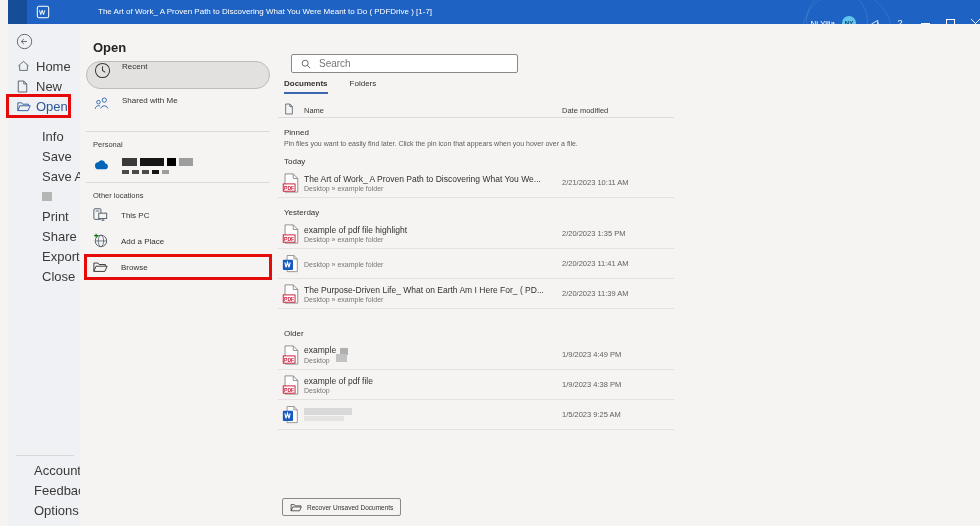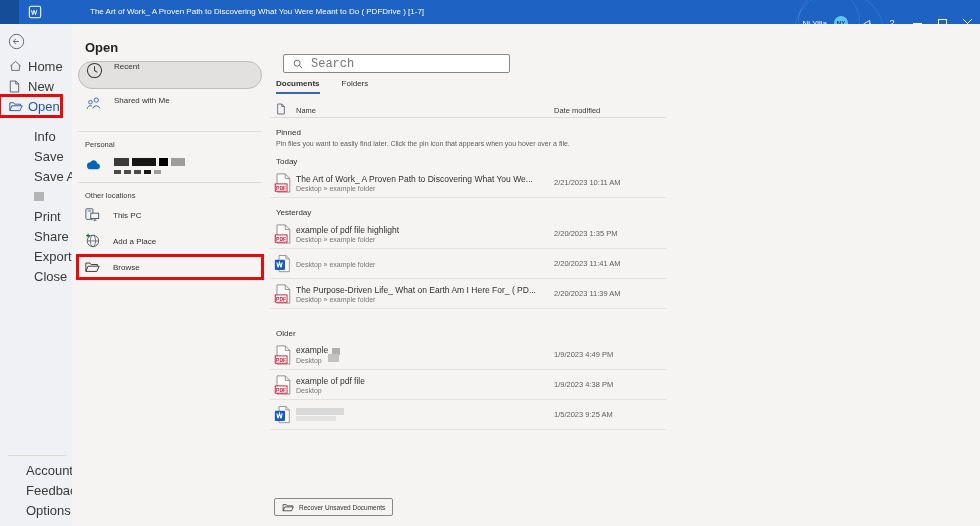--- a/index.html
+++ b/index.html
@@ -1,17 +1,17 @@
 <!DOCTYPE html>
 <html><head>
 <meta charset="utf-8">
 <style>
   html,body{margin:0;padding:0;width:980px;height:526px;overflow:hidden;
     font-family:"Liberation Sans","DejaVu Sans",sans-serif;background:#f5f4f2;}
-  .app{position:relative;width:891px;height:526px;}
+  .app{position:relative;width:891px;height:526px;margin-left:8px;}
 
   
   .titlebar{position:absolute;left:0;top:0;width:980px;height:24px;background:#1e63c3;
     display:flex;align-items:center;color:#fff;overflow:hidden;}
   .tb-strip{position:absolute;left:0;top:0;width:19px;height:24px;background:#164d99;}
   .tb-appicon{position:absolute;left:28px;top:5px;width:14px;height:14px;}
   .tb-title{position:absolute;left:90px;top:0;line-height:24px;font-size:8px;color:#fff;white-space:nowrap;}
   .tb-right{position:absolute;right:0;top:11px;height:24px;display:flex;align-items:center;}
   .tb-user{font-size:8px;margin-right:7px;}
   .tb-avatar{width:14px;height:14px;border-radius:50%;background:#62c5f0;color:#0a3a63;
@@ -56,22 +56,22 @@
   .loc-item{margin:4px 6px 0 6px;height:22px;display:flex;align-items:center;padding-left:7px;cursor:pointer;}
   .loc-item .src-ico{width:17px;height:16px;margin-right:11px;}
   .loc-item .src-label{font-size:8px;color:#323130;}
   .loc-item.red-hl{outline:3px solid #e60b0b;outline-offset:-1px;}
 
   
   .filepanel{position:absolute;left:268px;top:24px;width:712px;height:502px;background:#f5f4f2;}
   .searchbox{position:absolute;left:15px;top:30px;width:225px;height:17px;background:#fff;
     border:1px solid #8a8886;border-radius:2px;display:flex;align-items:center;}
   .searchbox svg{margin:0 6px 0 9px;flex:none;}
-  .searchbox input{border:none;outline:none;background:transparent;font-size:12px;color:#323130;width:180px;
-    font-family:Liberation Mono, monospace;}
+  .searchbox input{border:none;outline:none;background:transparent;font-size:10px;color:#323130;width:180px;
+    font-family:Liberation Sans, sans-serif;}
   .tabs{position:absolute;left:8px;top:55px;display:flex;}
   .tab{font-size:8px;color:#323130;margin-right:22px;padding-bottom:4px;cursor:pointer;}
   .tab.selected{font-weight:bold;border-bottom:2px solid #3b66b0;}
   .listwrap{position:absolute;left:2px;top:77px;width:396px;}
   .hdr-row{display:grid;grid-template-columns:26px 258px 110px;align-items:center;height:14px;
     border-bottom:1px solid #dcdbd9;padding-bottom:2px;}
   .hdr-row .h-ico{margin-left:6px;}
   .hdr-name,.hdr-date{font-size:7.5px;color:#3b3a39;}
   .sec-label{font-size:8px;color:#323130;margin:10px 0 2px 6px;}
   .pin-desc{font-size:7px;color:#605e5c;margin:3px 0 0 6px;}

